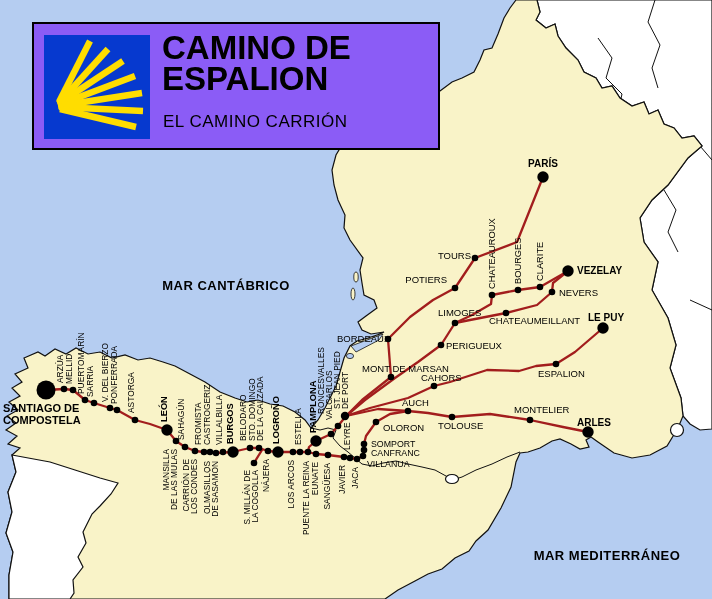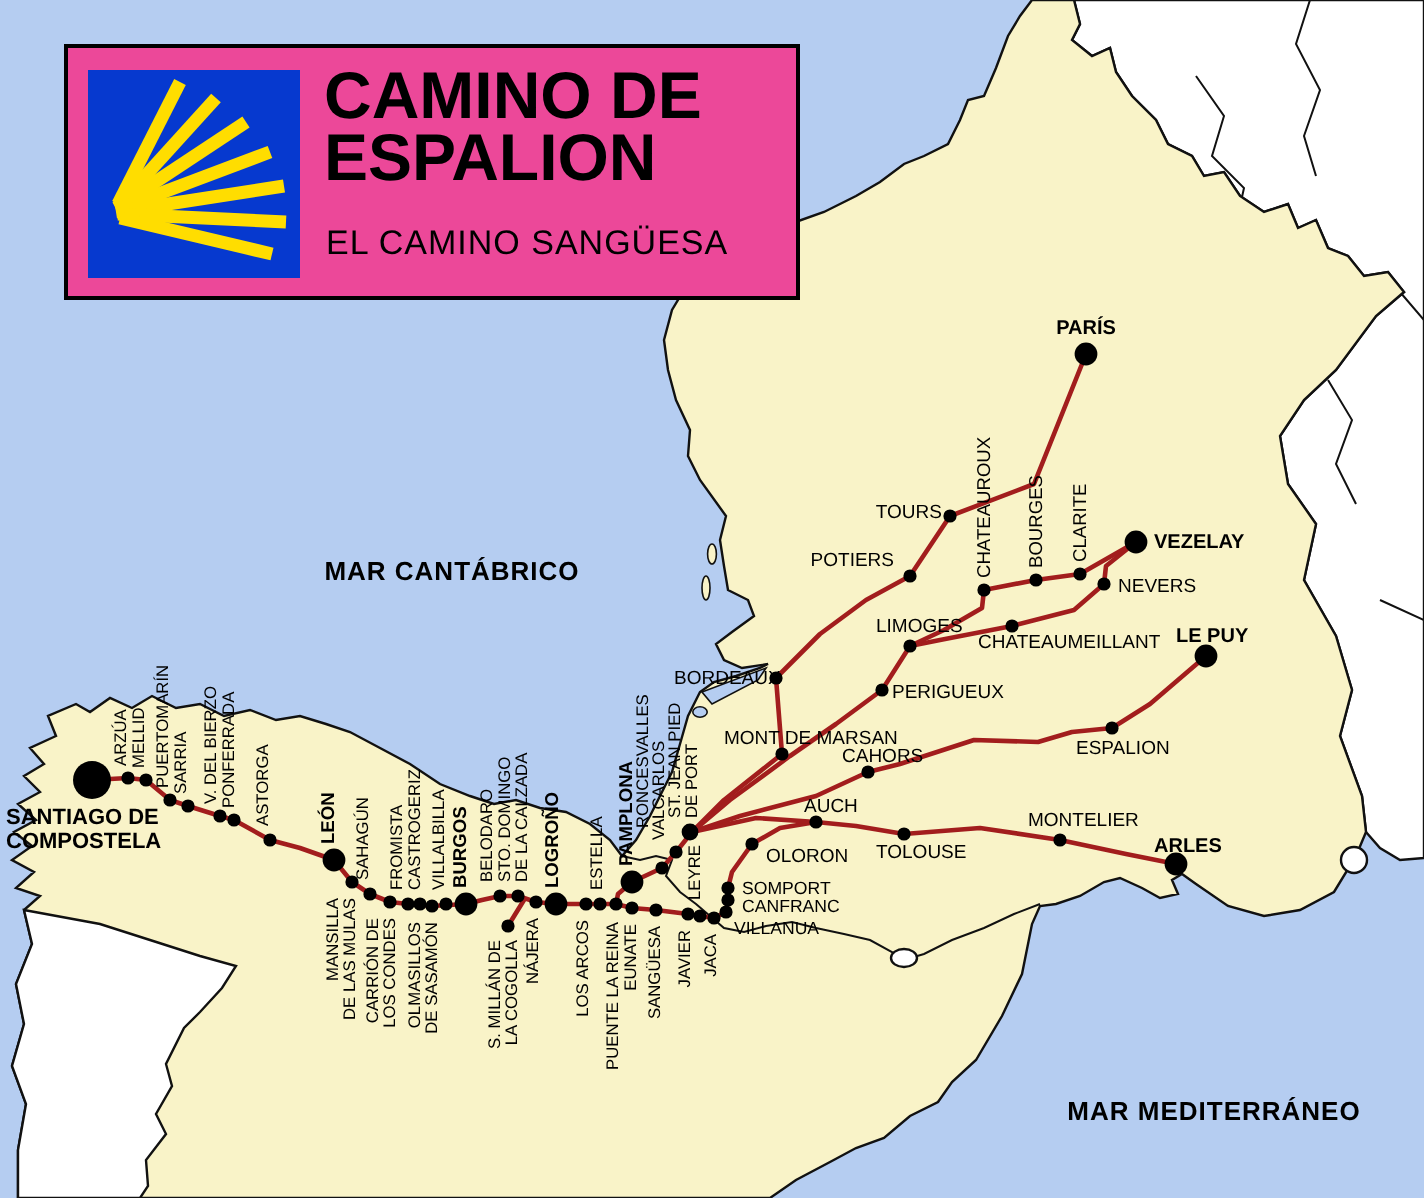--- a/index.html
+++ b/index.html
@@ -1,21 +1,21 @@
 <!DOCTYPE html>
 <html><head>
 <meta charset="utf-8">
 <style>
   html,body{margin:0;padding:0;background:#fff;}
   #stage{position:relative;width:712px;height:599px;overflow:hidden;
          font-family:"Liberation Sans",sans-serif;}
   #map-svg{position:absolute;left:0;top:0;}
   #map-svg text{font-family:"Liberation Sans",sans-serif;fill:#000;}
-  #title-box{position:absolute;left:32px;top:22px;width:368px;height:128px;
-             background:#ec4899;border:2px solid #000;box-sizing:border-box;}
+  #title-box{position:absolute;left:32px;top:22px;width:408px;height:128px;
+             background:#8b5cf6;border:2px solid #000;box-sizing:border-box;}
   #logo{position:absolute;left:10px;top:11px;}
   #title-lines{position:absolute;left:128px;top:8px;}
   .title-line{font-weight:bold;font-size:33px;line-height:31px;letter-spacing:0px;color:#000;}
   #subtitle{position:absolute;left:129px;top:88px;font-size:17px;color:#000;letter-spacing:0.5px;}
 </style>
 </head>
 <body>
 
 <div id="stage">
 
@@ -219,15 +219,15 @@
         <line x1="14" y1="70" x2="91" y2="41"></line>
         <line x1="14" y1="71" x2="98" y2="58"></line>
         <line x1="15" y1="72" x2="99" y2="76"></line>
         <line x1="16" y1="74" x2="92" y2="92"></line>
       </g>
     </svg>
     <div id="title-lines">
       <div class="title-line">CAMINO DE</div>
       <div class="title-line">ESPALION</div>
     </div>
-    <div id="subtitle">EL CAMINO SANGÜESA</div>
+    <div id="subtitle">EL CAMINO CARRIÓN</div>
   </div>
 </div>
 
 </body></html>

